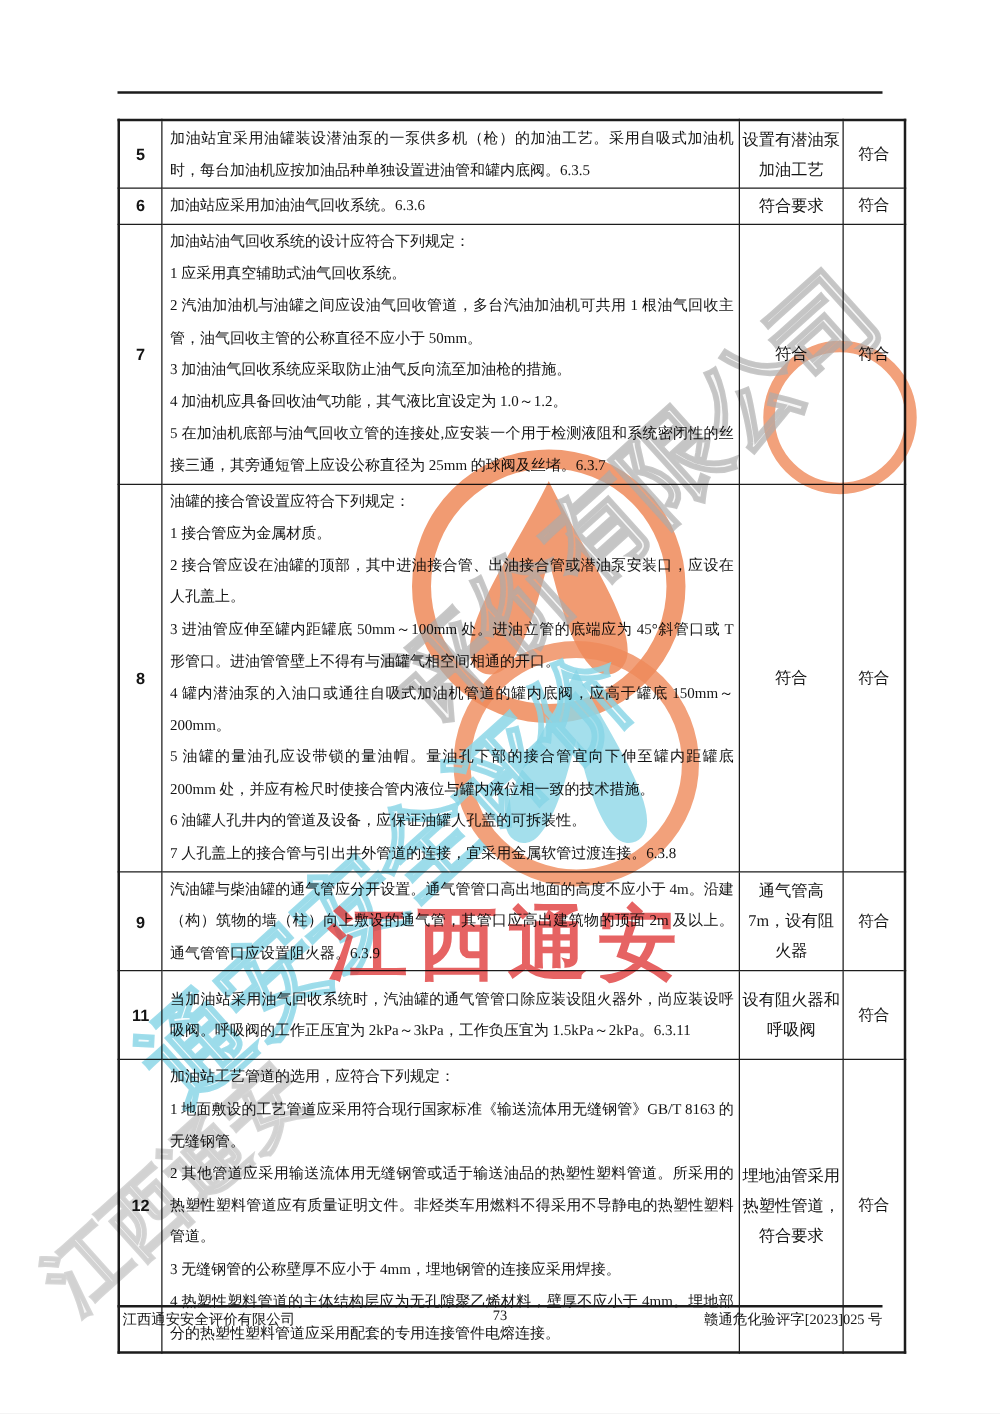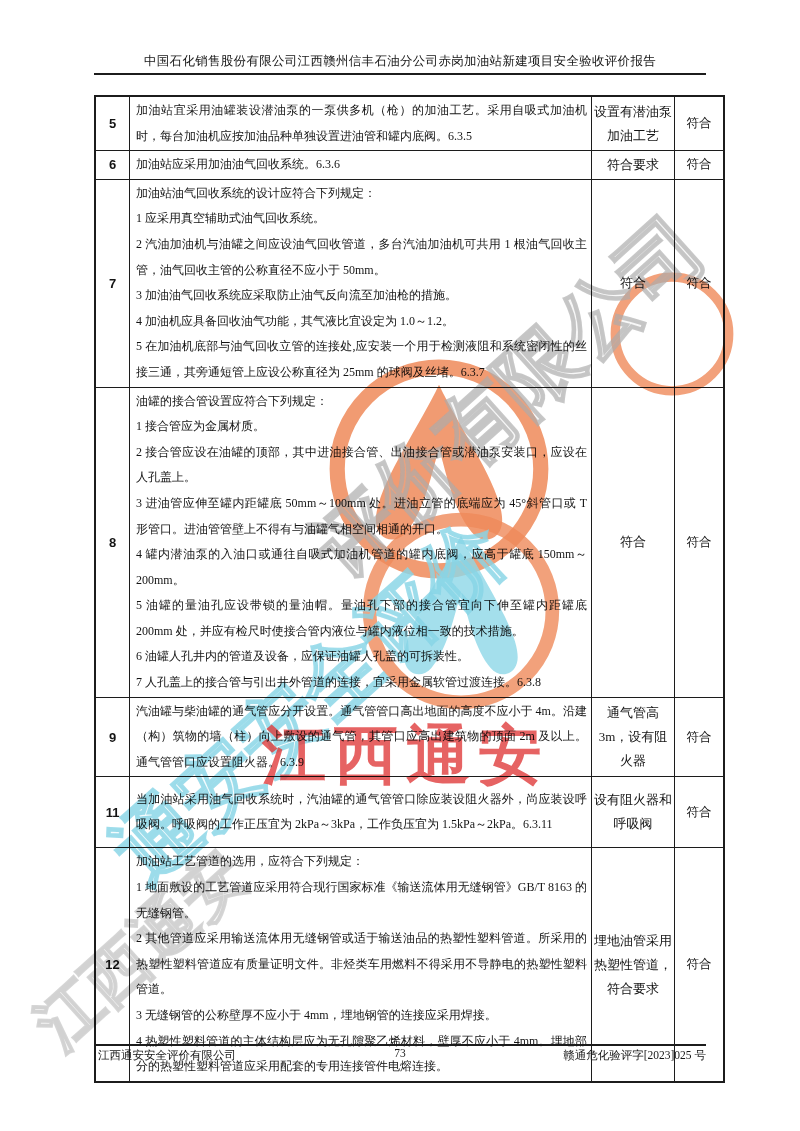--- a/index.html
+++ b/index.html
@@ -50,21 +50,20 @@
     position:absolute;left:262px;top:712px;font-size:64px;font-weight:bold;
     font-family:"Liberation Sans","DejaVu Sans",sans-serif;
     letter-spacing:8px;color:#e03c3c;opacity:.8;white-space:nowrap;
   }
 </style>
 </head>
 <body>
 
 <div class="page">
 
-  <div class="doc-title">中国石化销售股份有限公司江西赣州信丰石油分公司赤岗加油站新建项目安全验收评价报告</div>
   <div class="head-rule"></div>
 
   <table class="main">
     <tbody>
       <tr style="height:49px;">
         <td class="no">5</td>
         <td class="req">加油站宜采用油罐装设潜油泵的一泵供多机（枪）的加油工艺。采用自吸式加油机时，每台加油机应按加油品种单独设置进油管和罐内底阀。6.3.5</td>
         <td class="sit">设置有潜油泵
 加油工艺</td>
         <td class="res">符合</td>
@@ -96,21 +95,21 @@
 5 油罐的量油孔应设带锁的量油帽。量油孔下部的接合管宜向下伸至罐内距罐底 200mm 处，并应有检尺时使接合管内液位与罐内液位相一致的技术措施。
 6 油罐人孔井内的管道及设备，应保证油罐人孔盖的可拆装性。
 7 人孔盖上的接合管与引出井外管道的连接，宜采用金属软管过渡连接。6.3.8</td>
         <td class="sit">符合</td>
         <td class="res">符合</td>
       </tr>
       <tr style="height:66px;">
         <td class="no">9</td>
         <td class="req">汽油罐与柴油罐的通气管应分开设置。通气管管口高出地面的高度不应小于 4m。沿建（构）筑物的墙（柱）向上敷设的通气管，其管口应高出建筑物的顶面 2m 及以上。通气管管口应设置阻火器。6.3.9</td>
         <td class="sit">通气管高
-3m，设有阻
+7m，设有阻
 火器</td>
         <td class="res">符合</td>
       </tr>
       <tr style="height:71px;">
         <td class="no">11</td>
         <td class="req">当加油站采用油气回收系统时，汽油罐的通气管管口除应装设阻火器外，尚应装设呼吸阀。呼吸阀的工作正压宜为 2kPa～3kPa，工作负压宜为 1.5kPa～2kPa。6.3.11</td>
         <td class="sit">设有阻火器和
 呼吸阀</td>
         <td class="res">符合</td>
       </tr>

